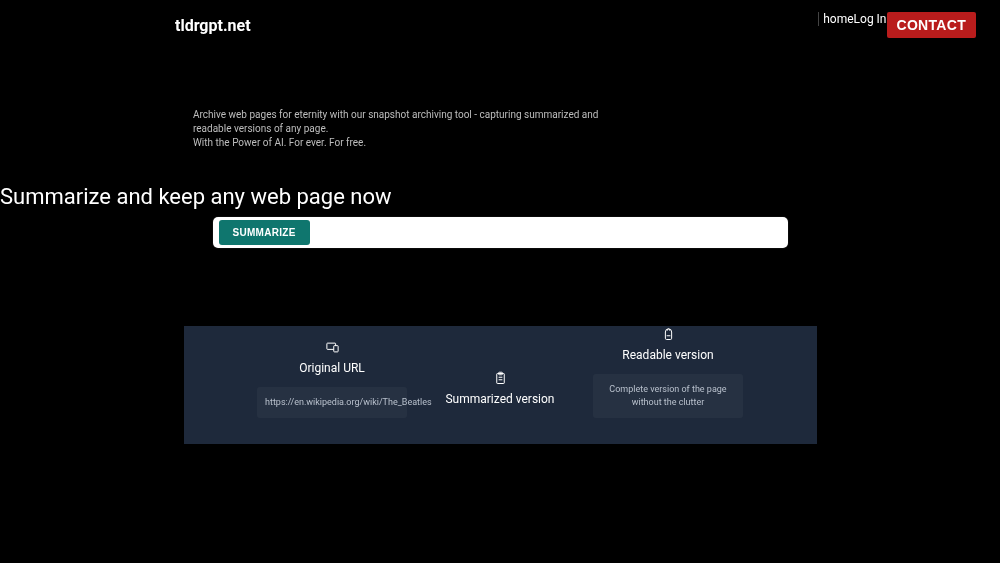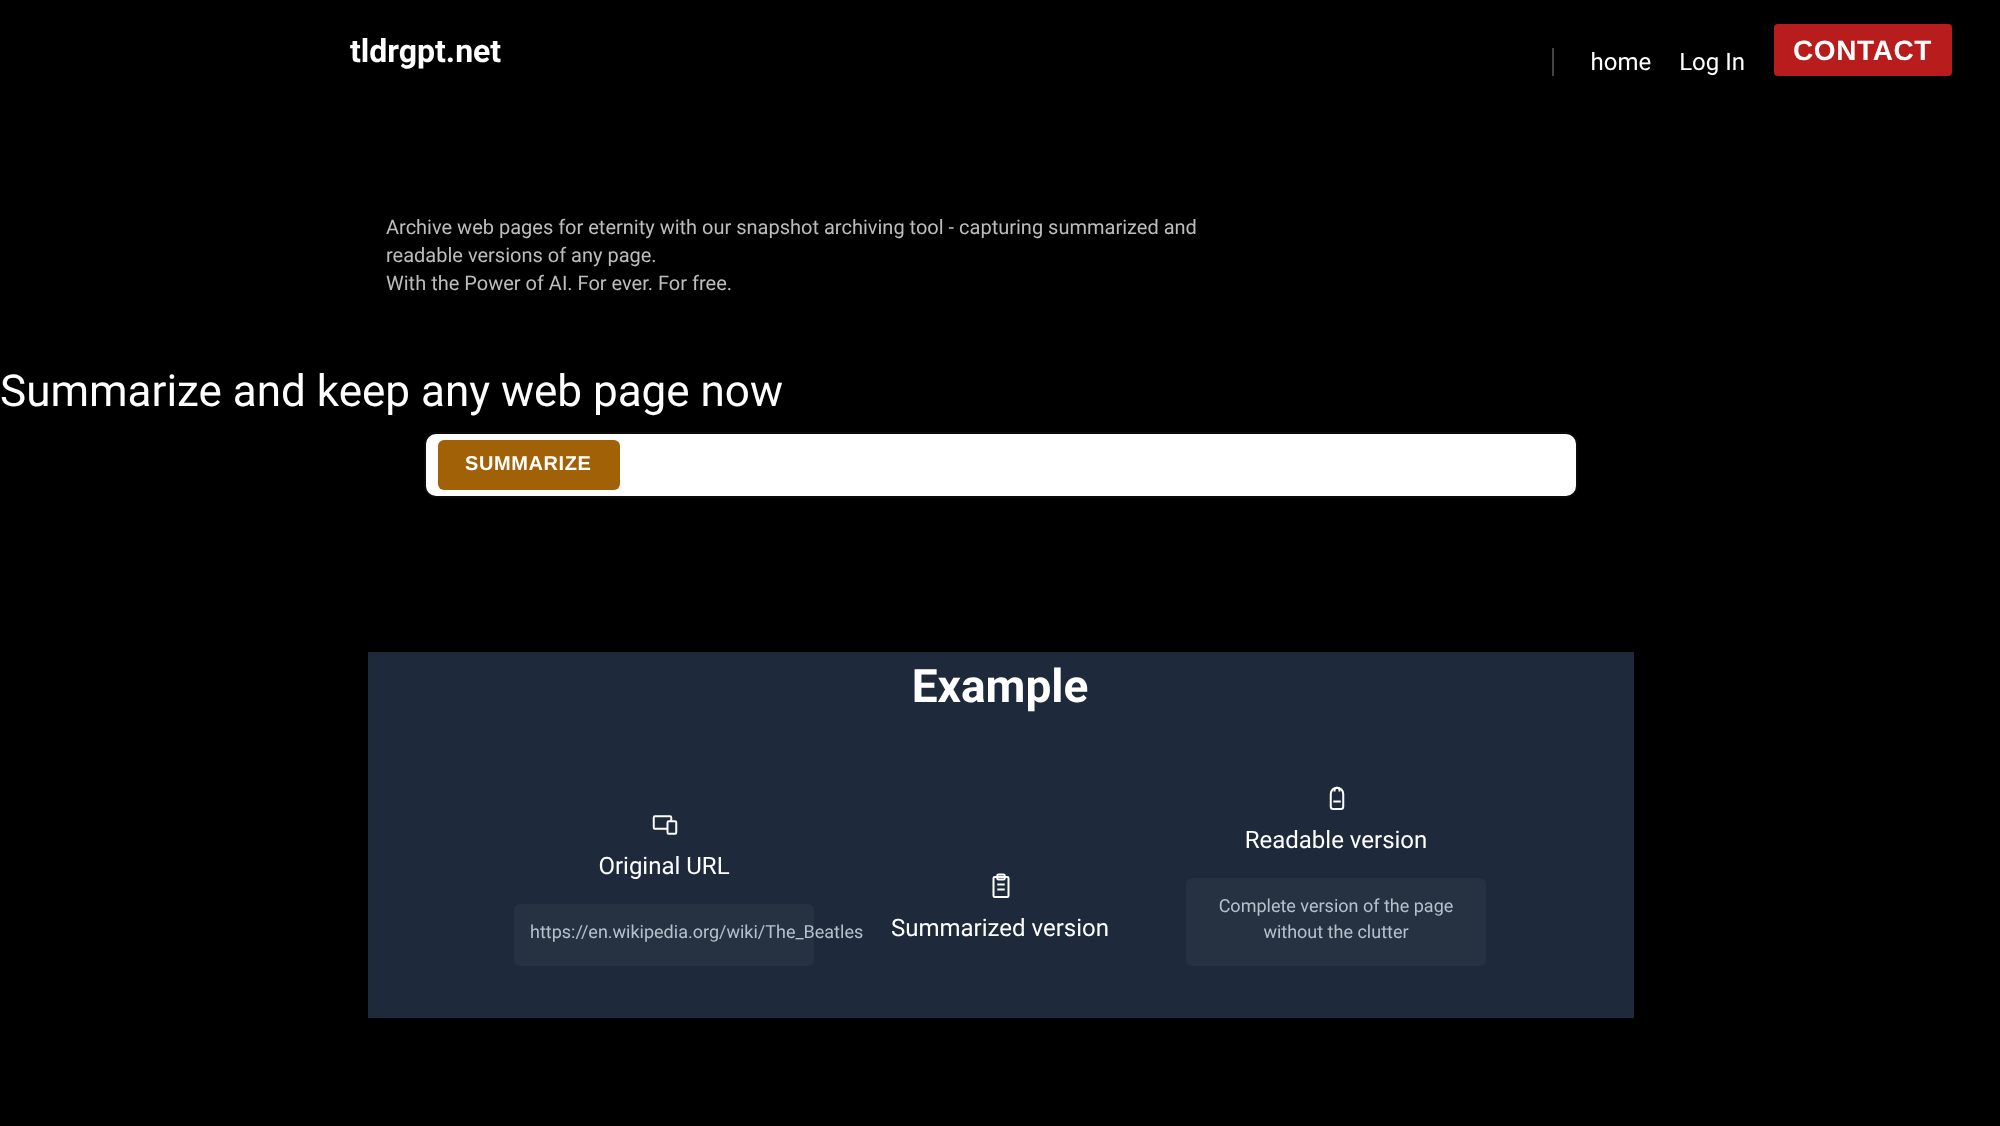--- a/index.html
+++ b/index.html
@@ -10,21 +10,21 @@
     font-family: -apple-system, BlinkMacSystemFont, "Segoe UI", Roboto, Helvetica, Arial, sans-serif;
     overflow:hidden;
   }
   
   .header {
     display:flex; align-items:center; justify-content:space-between;
     padding:12px 24px 12px 175px;
     font-size:12px;
   }
   .logo { font-weight:700; font-size:16px; }
-  .nav { display:flex; align-items:flex-end; gap:14px; }
+  .nav { display:flex; align-items:flex-start; }
   .nav-sep { width:1px; height:14px; background:#444; margin-right:4px;}
   .nav-link { color:#fff; font-size:12px; cursor:pointer; }
   .contact-btn {
     background:#b91c1c; color:#fff;
     border:none; border-radius:2px;
     padding:5px 10px; font-size:14px; font-weight:600;
     letter-spacing:0.3px; cursor:pointer;
   }
   
   .hero { padding:52px 0 0 193px; }
@@ -42,21 +42,21 @@
     display:flex; align-items:center;
     box-shadow:0 0 0 1px rgba(255,255,255,0.04);
   }
   .search-input {
     flex:1; border:none; outline:none;
     font-size:11px; padding:7px 6px;
     color:#333; background:transparent;
   }
   .search-input::placeholder { color:#888; }
   .summarize-btn {
-    background:#a16207; color:#fff;
+    background:#0f766e; color:#fff;
     border:none; border-radius:3px;
     padding:7px 14px; font-size:10px; font-weight:700;
     letter-spacing:0.3px; cursor:pointer;
   }
   
   .example-panel {
     width:633px; margin:78px auto 0;
     background:#1e293b; padding:0 0 26px;
   }
   .example-title {
@@ -97,21 +97,20 @@
     <span>With the Power of AI. For ever. For free.</span>
   </div>
 </div>
 
 <div class="sum-heading">Summarize and keep any web page now</div>
 <div class="search-bar">
   <button class="summarize-btn">SUMMARIZE</button>
 </div>
 
 <div class="example-panel">
-  <div class="example-title">Example</div>
   <div class="cols">
 
     <div class="col">
       <div class="col-icon">
         <svg viewBox="0 0 24 24" width="15" height="15" fill="#fff">
             <rect x="3" y="5" width="14" height="10" rx="1" fill="none" stroke="#fff" stroke-width="1.6"></rect>
             <rect x="14" y="9" width="7" height="10" rx="1" fill="#1e293b" stroke="#fff" stroke-width="1.6"></rect>
           </svg>
       </div>
       <div class="col-head">Original URL</div>

